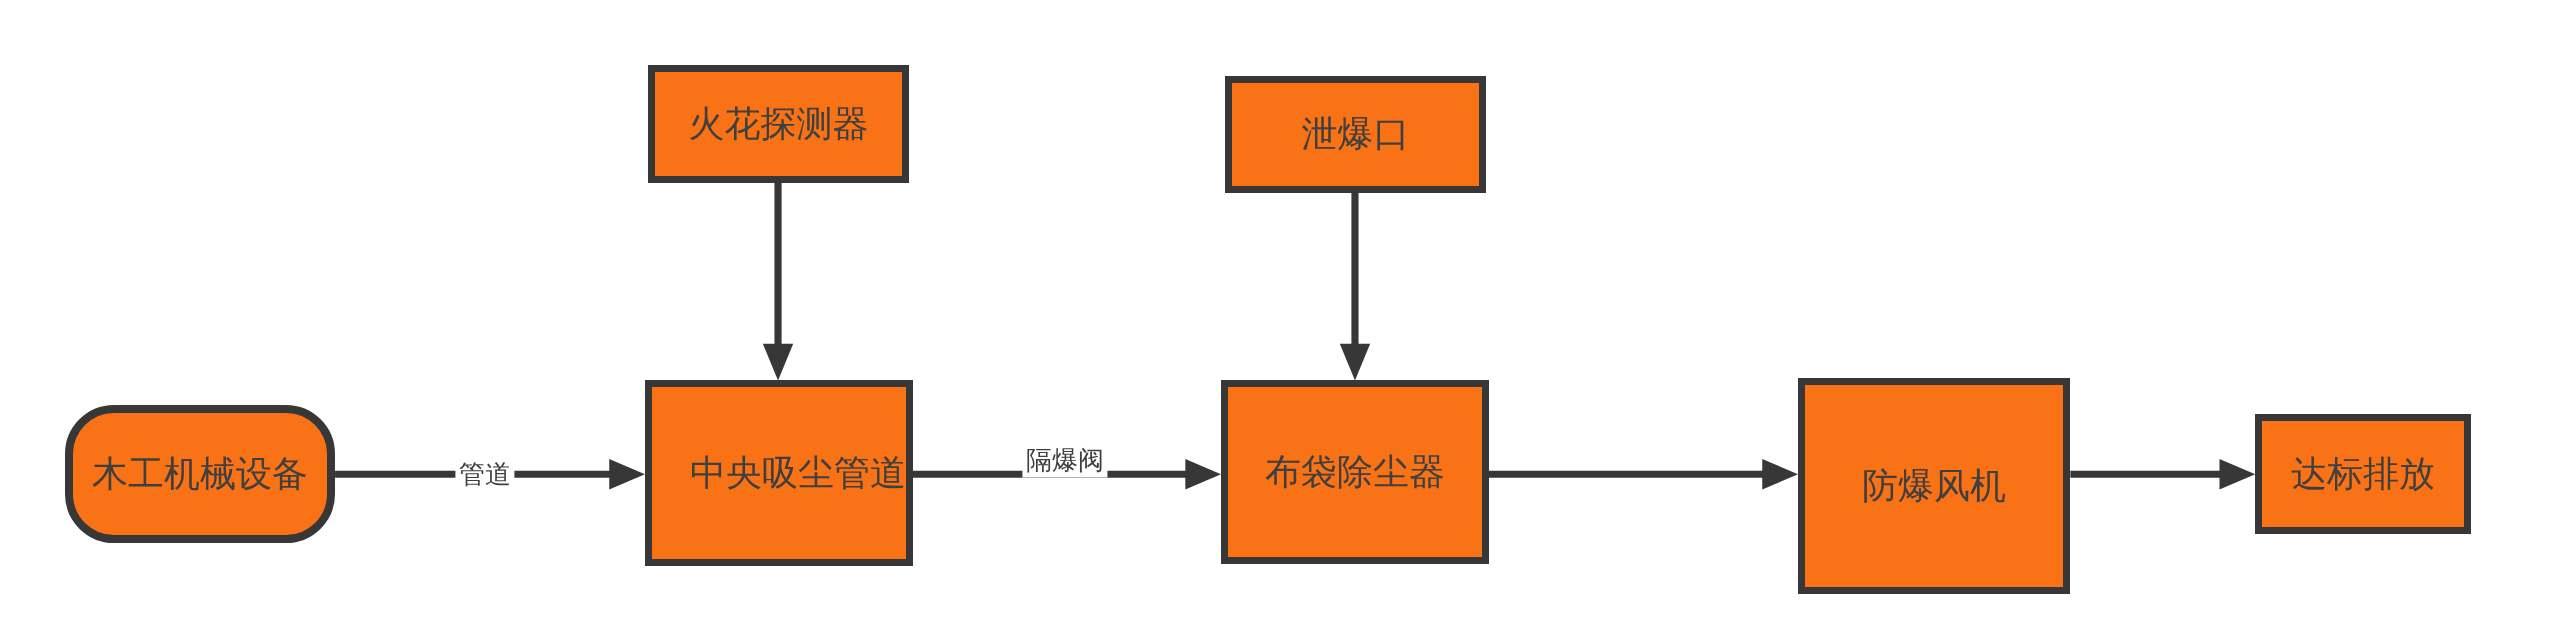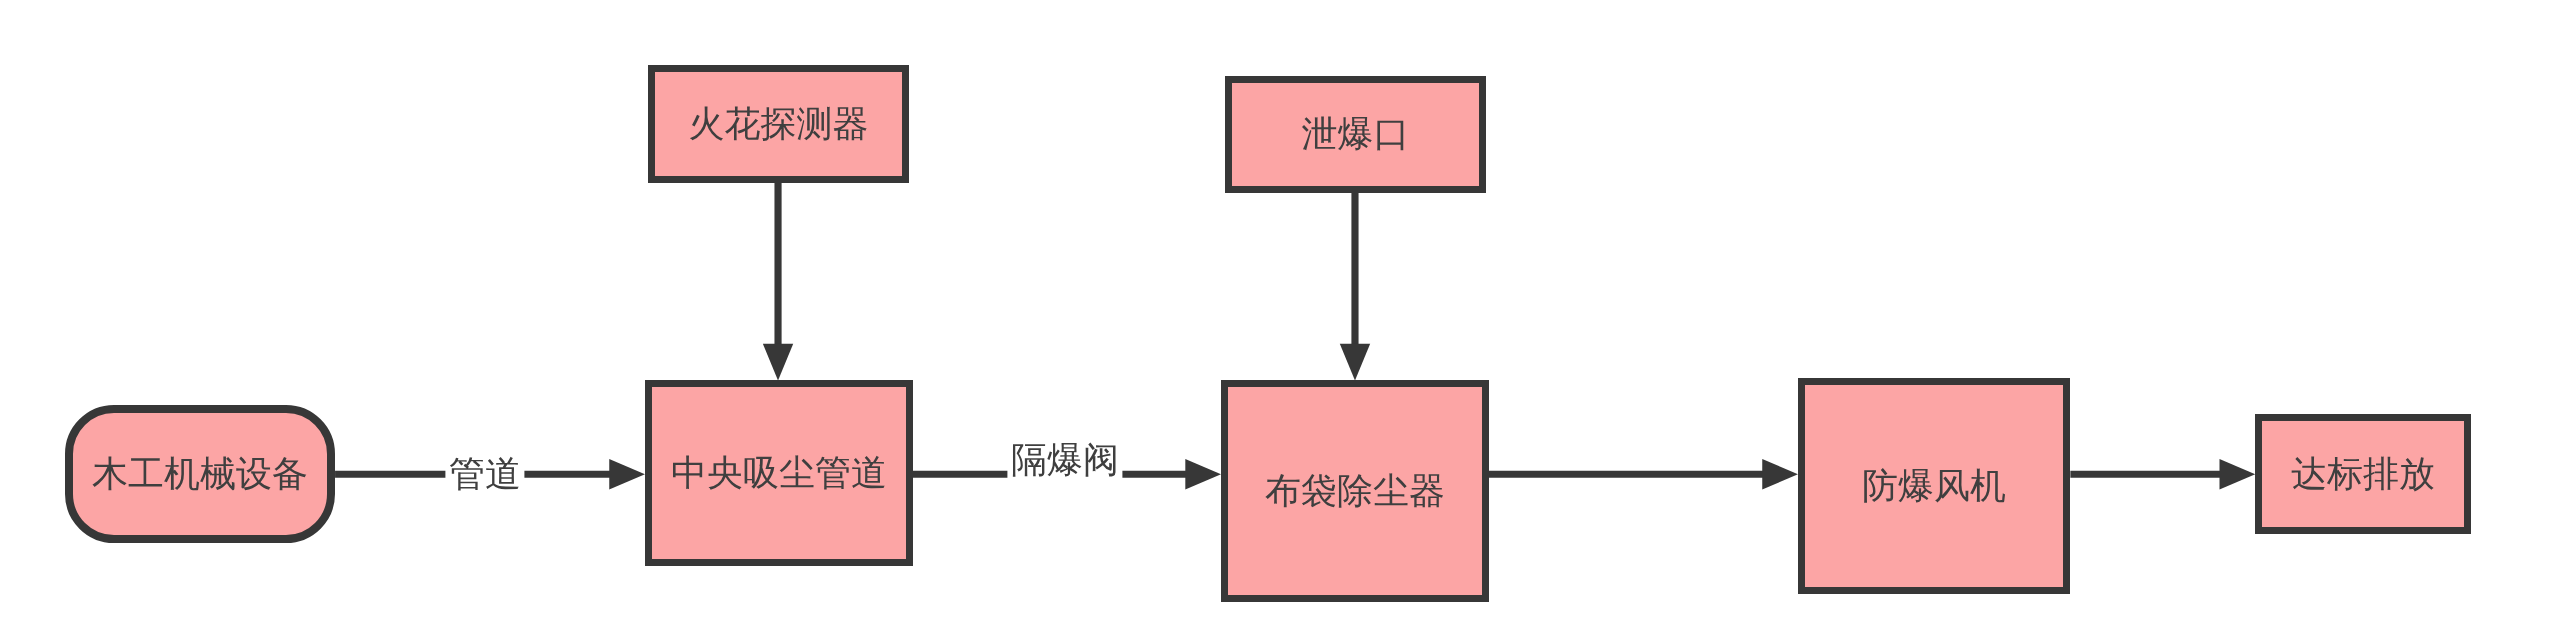--- a/index.html
+++ b/index.html
@@ -20,40 +20,40 @@
     left: 0;
     top: 0;
     width: 2576px;
     height: 635px;
     pointer-events: none;
   }
   .node {
     position: absolute;
     box-sizing: border-box;
     border: 7.1px solid #373737;
-    background: #fca5a5;
+    background: #f97316;
     display: flex;
     align-items: center;
     justify-content: center;
     font-size: 36px;
     color: #3f3f3f;
     letter-spacing: 0;
     white-space: nowrap;
   }
   .node.stadium {
     border-radius: 49px;
     border-width: 8px;
     font-family: Liberation Mono, monospace;
   }
   .edge-label {
     position: absolute;
     transform: translate(-50%, -50%);
     background: #ffffff;
     padding: 0 3.6px;
-    font-size: 36px;
+    font-size: 26px;
     color: #3f3f3f;
     white-space: nowrap;
   }
 </style>
 </head>
 <body>
 
 <div class="canvas">
 
   <svg class="edges-svg" viewBox="0 0 2884 711" xmlns="http://www.w3.org/2000/svg">
@@ -90,29 +90,29 @@
   </svg>
 
   <div class="node stadium" style="left:65px; top:405px; width:270px; height:138px;">
     <span>木工机械设备</span>
   </div>
 
   <div class="node" style="left:648px; top:65px; width:261px; height:118px;">
     <span>火花探测器</span>
   </div>
 
-  <div class="node" style="left:645px; top:380px; width:268px; height:186px;">
+  <div class="node" style="left:645px; top:380px; width:268px; height:186px;justify-content:flex-end;">
     <span>中央吸尘管道</span>
   </div>
 
   <div class="node" style="left:1225px; top:76px; width:261px; height:117px;">
     <span>泄爆口</span>
   </div>
 
-  <div class="node" style="left:1221px; top:380px; width:268px; height:222px;">
+  <div class="node" style="left:1221px; top:380px; width:268px; height:184px;">
     <span>布袋除尘器</span>
   </div>
 
   <div class="node" style="left:1798px; top:378px; width:272px; height:216px;">
     <span>防爆风机</span>
   </div>
 
   <div class="node" style="left:2255px; top:414px; width:216px; height:120px;">
     <span>达标排放</span>
   </div>

